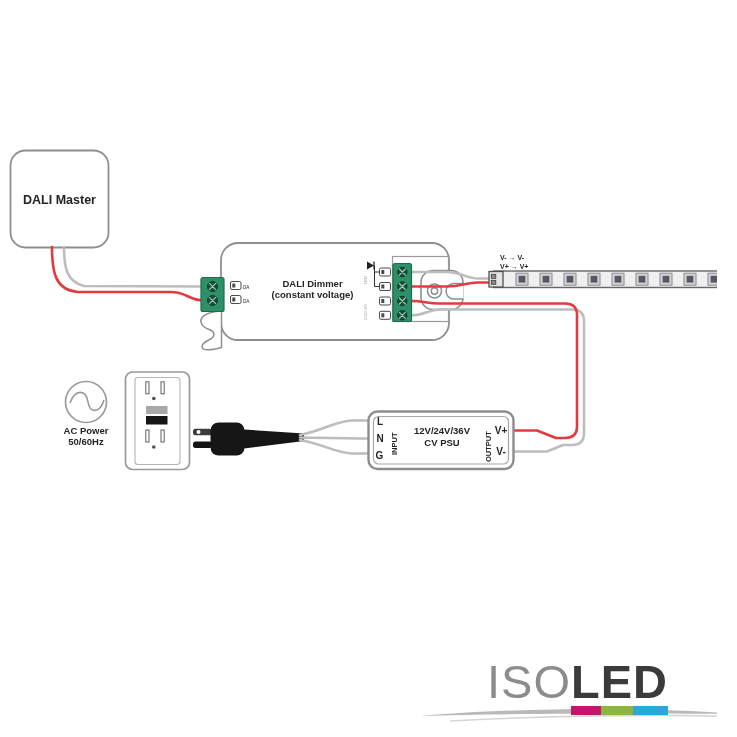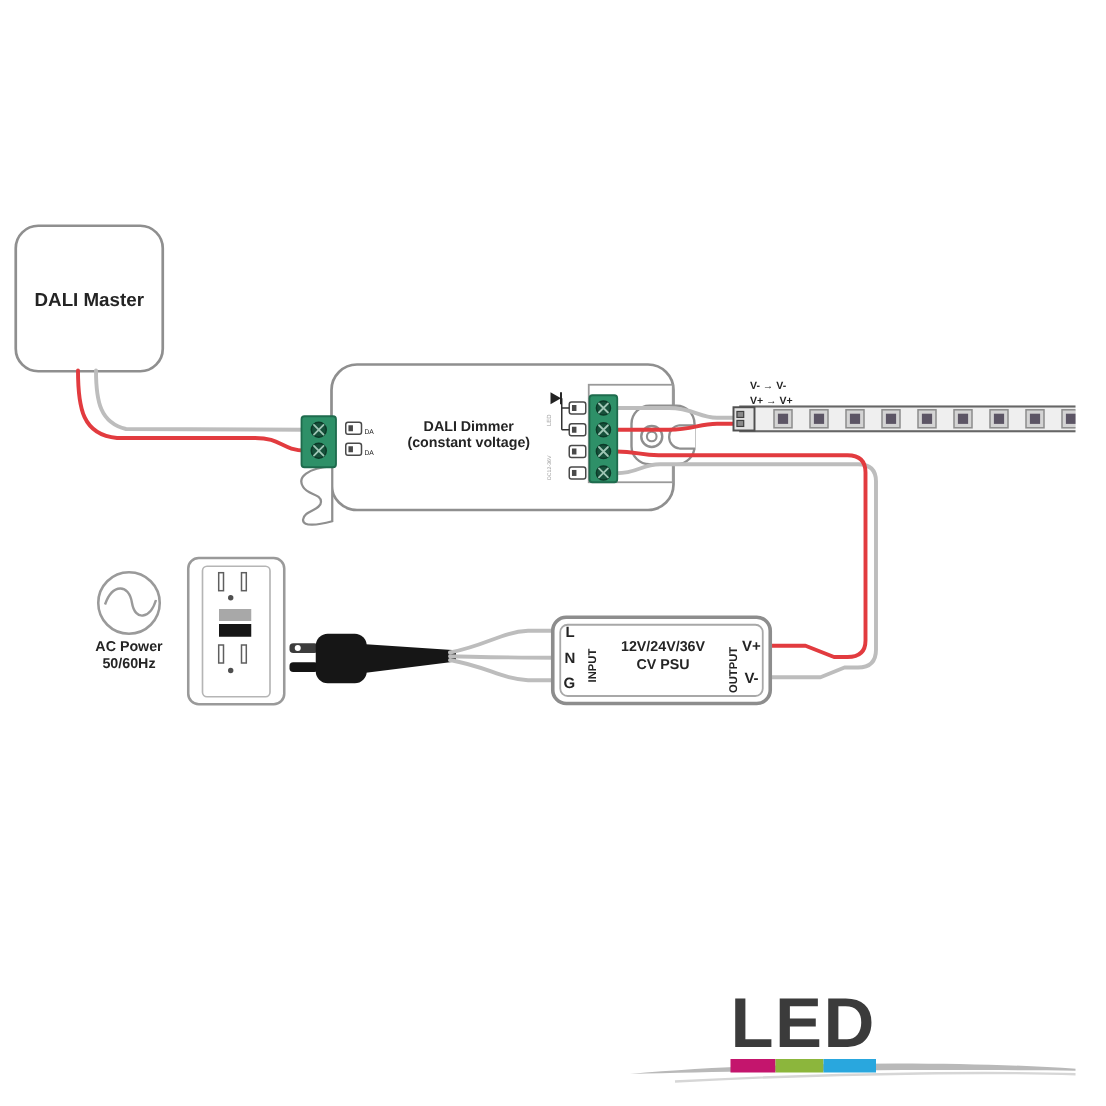--- a/index.html
+++ b/index.html
@@ -233,20 +233,21 @@
     <text transform="translate(397,455) rotate(-90)" class="t-b" font-size="7.5" fill="#3e3e3e">INPUT</text>
     <text x="442" y="434" class="t-b t-mid" font-size="9.5" fill="#3e3e3e">12V/24V/36V</text>
     <text x="442" y="446" class="t-b t-mid" font-size="9.5" fill="#3e3e3e">CV PSU</text>
     <text transform="translate(491,462) rotate(-90)" class="t-b" font-size="7.5" fill="#3e3e3e">OUTPUT</text>
     <text x="501" y="434" class="t-b t-mid" font-size="10" fill="#3e3e3e">V+</text>
     <text x="501" y="455" class="t-b t-mid" font-size="10" fill="#3e3e3e">V-</text>
   </g>
 </svg>
 
 <div class="logo">
+  <span class="logo-iso">ISO</span>
   <span class="logo-col">
     <span class="logo-letter">L</span>
     <span class="logo-bar" style="background: rgb(196, 21, 109);"></span>
   </span>
   <span class="logo-col">
     <span class="logo-letter">E</span>
     <span class="logo-bar" style="background: rgb(140, 182, 60);"></span>
   </span>
   <span class="logo-col">
     <span class="logo-letter">D</span>

